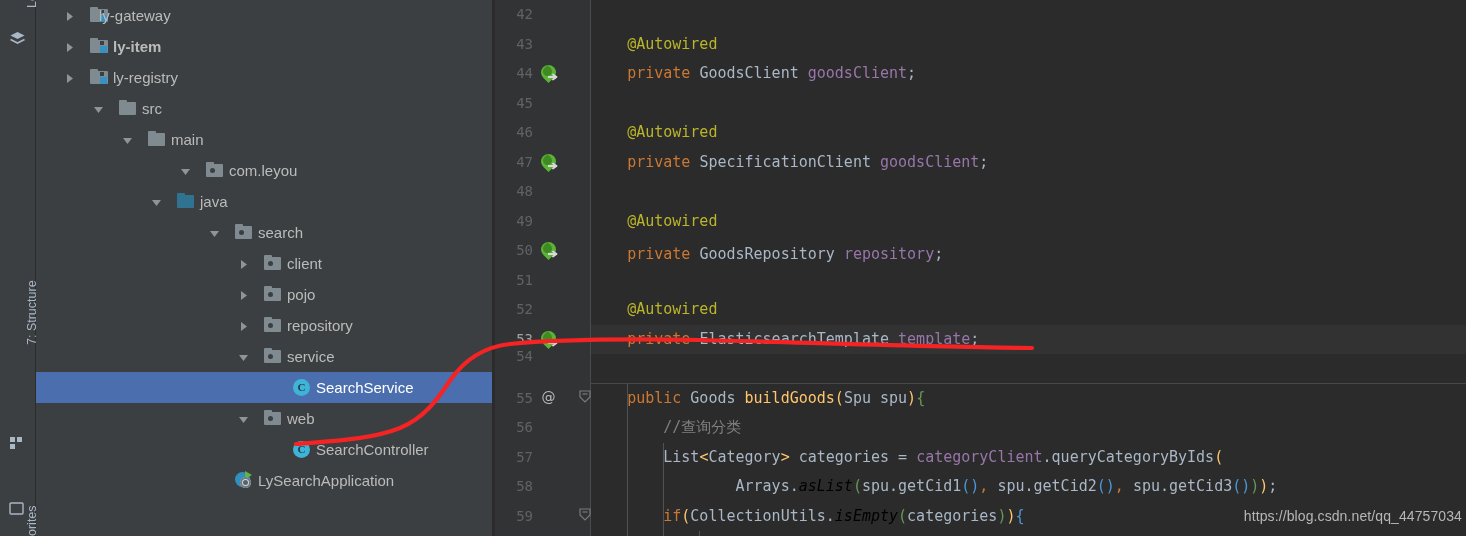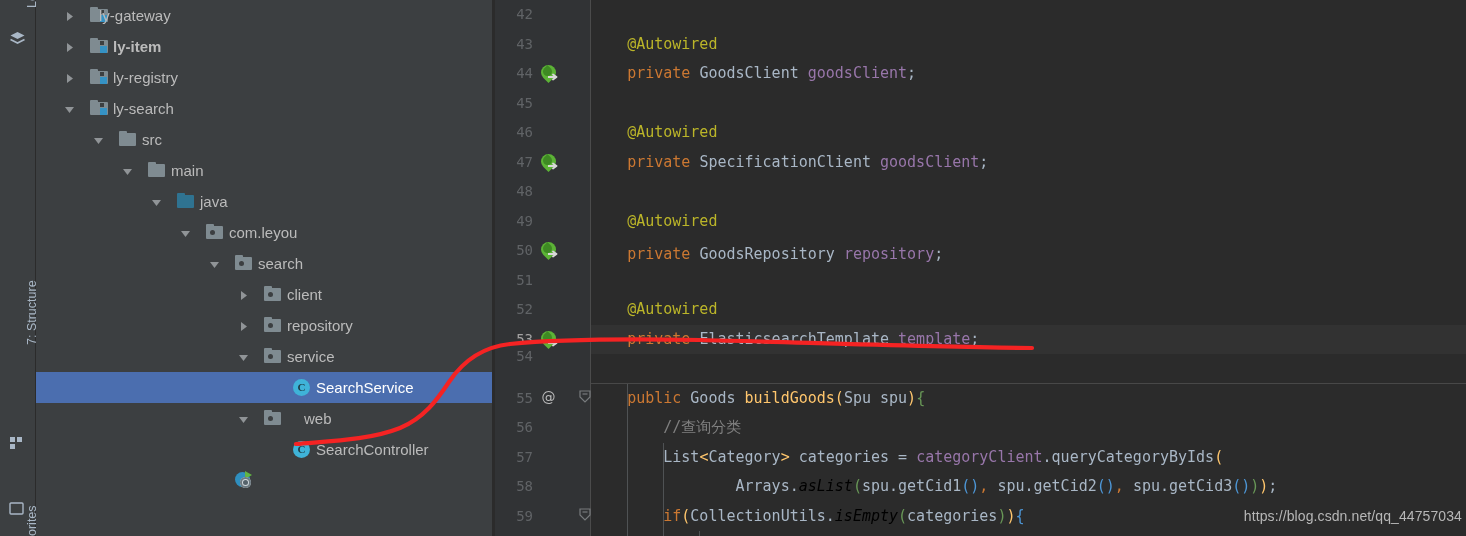--- a/index.html
+++ b/index.html
@@ -226,36 +226,20 @@
             <div class="fold-mod">
               <div class="t"></div>
               <div class="b"></div>
               <div class="n"></div>
               <div class="sq"></div>
             </div>
           </span>
           <span class="lbl" style="left: 77px;">ly-registry</span>
         </div>
         <div class="row">
-          <span class="arrow" style="left: 28px;">
-            <svg width="11" height="11" viewBox="0 0 11 11">
-              <path d="M1,3 L10,3 L5.5,9 Z" fill="#909497"></path>
-            </svg>
-          </span>
-          <span class="ico" style="left: 54px;">
-            <div class="fold-mod">
-              <div class="t"></div>
-              <div class="b"></div>
-              <div class="n"></div>
-              <div class="sq"></div>
-            </div>
-          </span>
-          <span class="lbl" style="left: 77px;">ly-search</span>
-        </div>
-        <div class="row">
           <span class="arrow" style="left: 57px;">
             <svg width="11" height="11" viewBox="0 0 11 11">
               <path d="M1,3 L10,3 L5.5,9 Z" fill="#909497"></path>
             </svg>
           </span>
           <span class="ico" style="left: 83px;">
             <div class="fold-plain">
               <div class="t"></div>
               <div class="b"></div>
             </div>
@@ -270,49 +254,49 @@
           </span>
           <span class="ico" style="left: 112px;">
             <div class="fold-plain">
               <div class="t"></div>
               <div class="b"></div>
             </div>
           </span>
           <span class="lbl" style="left: 135px;">main</span>
         </div>
         <div class="row">
+          <span class="arrow" style="left: 144px;">
+            <svg width="11" height="11" viewBox="0 0 11 11">
+              <path d="M1,3 L10,3 L5.5,9 Z" fill="#909497"></path>
+            </svg>
+          </span>
+          <span class="ico" style="left: 170px;">
+            <div class="fold-pkg">
+              <div class="t"></div>
+              <div class="b"></div>
+              <div class="d"></div>
+            </div>
+          </span>
+          <span class="lbl" style="left: 193px;">com.leyou</span>
+        </div>
+        <div class="row">
           <span class="arrow" style="left: 115px;">
             <svg width="11" height="11" viewBox="0 0 11 11">
               <path d="M1,3 L10,3 L5.5,9 Z" fill="#909497"></path>
             </svg>
           </span>
           <span class="ico" style="left: 141px;">
             <div class="fold-src">
               <div class="t"></div>
               <div class="b"></div>
             </div>
           </span>
           <span class="lbl" style="left: 164px;">java</span>
         </div>
         <div class="row">
-          <span class="arrow" style="left: 144px;">
-            <svg width="11" height="11" viewBox="0 0 11 11">
-              <path d="M1,3 L10,3 L5.5,9 Z" fill="#909497"></path>
-            </svg>
-          </span>
-          <span class="ico" style="left: 170px;">
-            <div class="fold-pkg">
-              <div class="t"></div>
-              <div class="b"></div>
-              <div class="d"></div>
-            </div>
-          </span>
-          <span class="lbl" style="left: 193px;">com.leyou</span>
-        </div>
-        <div class="row">
           <span class="arrow" style="left: 173px;">
             <svg width="11" height="11" viewBox="0 0 11 11">
               <path d="M1,3 L10,3 L5.5,9 Z" fill="#909497"></path>
             </svg>
           </span>
           <span class="ico" style="left: 199px;">
             <div class="fold-pkg">
               <div class="t"></div>
               <div class="b"></div>
               <div class="d"></div>
@@ -327,20 +311,35 @@
             </svg>
           </span>
           <span class="ico" style="left: 228px;">
             <div class="fold-pkg">
               <div class="t"></div>
               <div class="b"></div>
               <div class="d"></div>
             </div>
           </span>
           <span class="lbl" style="left: 251px;">client</span>
+        </div>
+        <div class="row">
+          <span class="arrow" style="left: 202px;">
+            <svg width="11" height="11" viewBox="0 0 11 11">
+              <path d="M3,1 L9,5.5 L3,10 Z" fill="#909497"></path>
+            </svg>
+          </span>
+          <span class="ico" style="left: 228px;">
+            <div class="fold-pkg">
+              <div class="t"></div>
+              <div class="b"></div>
+              <div class="d"></div>
+            </div>
+          </span>
+          <span class="lbl" style="left: 251px;">pojo</span>
         </div>
         <div class="row">
           <span class="arrow" style="left: 202px;">
             <svg width="11" height="11" viewBox="0 0 11 11">
               <path d="M3,1 L9,5.5 L3,10 Z" fill="#909497"></path>
             </svg>
           </span>
           <span class="ico" style="left: 228px;">
             <div class="fold-pkg">
               <div class="t"></div>
@@ -381,21 +380,21 @@
               <path d="M1,3 L10,3 L5.5,9 Z" fill="#909497"></path>
             </svg>
           </span>
           <span class="ico" style="left: 228px;">
             <div class="fold-pkg">
               <div class="t"></div>
               <div class="b"></div>
               <div class="d"></div>
             </div>
           </span>
-          <span class="lbl" style="left: 251px; margin-left: 17px;">web</span>
+          <span class="lbl" style="left: 251px;">web</span>
         </div>
         <div class="row">
           <span class="arrow" style="left: 231px;"></span>
           <span class="ico" style="left: 257px;">
             <div class="cls-ico">
               <div class="c"></div>
               <div class="g">C</div>
             </div>
           </span>
           <span class="lbl" style="left: 280px;">SearchController</span>
@@ -403,20 +402,21 @@
         <div class="row">
           <span class="arrow" style="left: 173px;"></span>
           <span class="ico" style="left: 199px;">
             <div class="spring-ico">
               <div class="c"></div>
               <div class="play"></div>
               <div class="ring"></div>
               <div class="dot"></div>
             </div>
           </span>
+          <span class="lbl" style="left: 222px;">LySearchApplication</span>
         </div>
       </div>
 
   </div>
   <div class="tree-divider"></div>
 
   <div class="editor">
     <div class="gutter"></div>
     <div class="gutter-edge"></div>
     <div id="gutter-rows">

